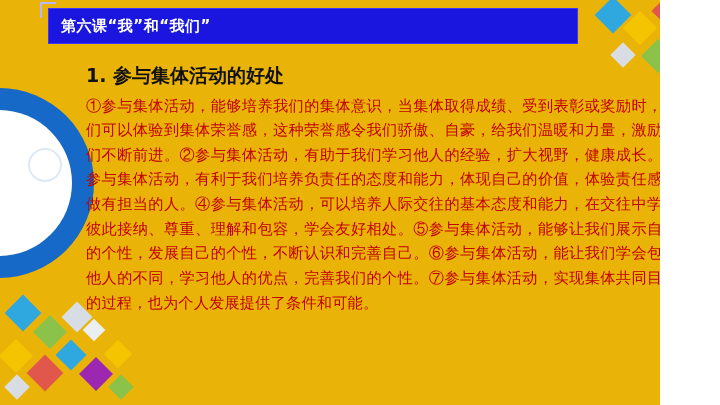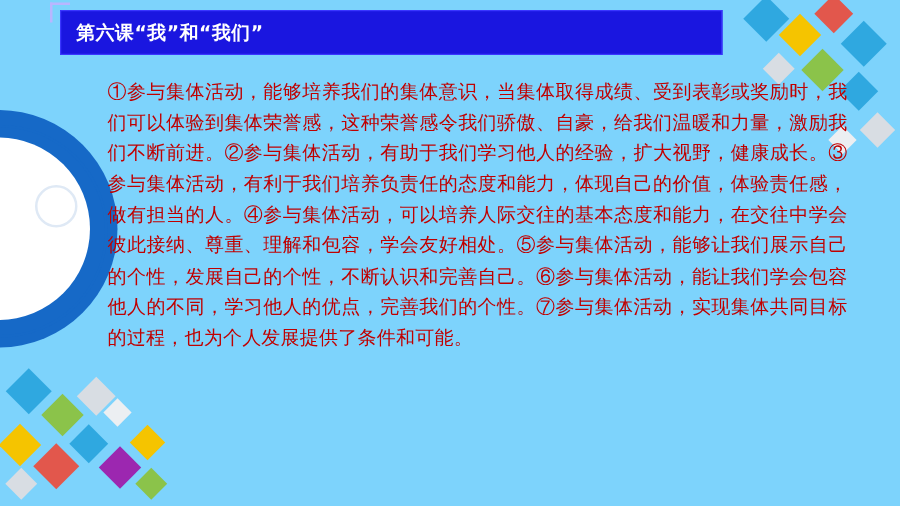--- a/index.html
+++ b/index.html
@@ -8,24 +8,24 @@
   }
   body {
     width: 720px;
     height: 405px;
     overflow: hidden;
     background: #ffffff;
     font-family: "Liberation Sans", sans-serif;
   }
   .slide {
     position: relative;
-    width: 720px;
+    width: 660px;
     height: 405px;
     overflow: hidden;
-    background: #7dd3fc;
+    background: #eab308;
   }
 
   
   .left-arc-outer {
     position: absolute;
     left: -96px;
     top: 88px;
     width: 190px;
     height: 190px;
     border-radius: 50%;
@@ -163,16 +163,17 @@
       <div class="sq" style="left: 86px; top: 322px; width: 16px; height: 16px; background: rgb(236, 239, 242); z-index: 5;"></div>
       <div class="sq" style="left: 8px; top: 378px; width: 18px; height: 18px; background: rgb(216, 221, 227); z-index: 5;"></div>
     </div>
 
   <div class="title-corner"></div>
   <div class="title-bar">
     <span class="title-text">第六课“我”和“我们”</span>
   </div>
 
   <div class="content">
+    <h1 class="heading">1. 参与集体活动的好处</h1>
     <p class="para">①参与集体活动，能够培养我们的集体意识，当集体取得成绩、受到表彰或奖励时，我们可以体验到集体荣誉感，这种荣誉感令我们骄傲、自豪，给我们温暖和力量，激励我们不断前进。②参与集体活动，有助于我们学习他人的经验，扩大视野，健康成长。③参与集体活动，有利于我们培养负责任的态度和能力，体现自己的价值，体验责任感，做有担当的人。④参与集体活动，可以培养人际交往的基本态度和能力，在交往中学会彼此接纳、尊重、理解和包容，学会友好相处。⑤参与集体活动，能够让我们展示自己的个性，发展自己的个性，不断认识和完善自己。⑥参与集体活动，能让我们学会包容他人的不同，学习他人的优点，完善我们的个性。⑦参与集体活动，实现集体共同目标的过程，也为个人发展提供了条件和可能。</p>
   </div>
 
 </div>
 
 </body></html>

